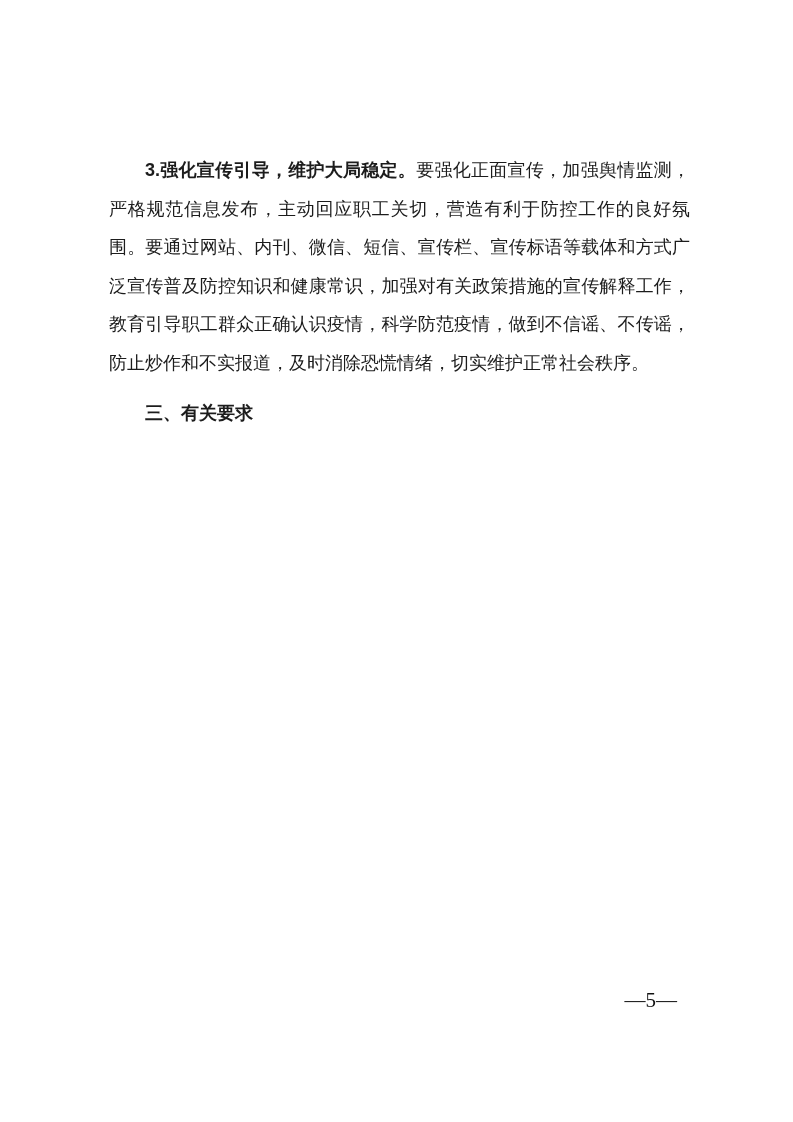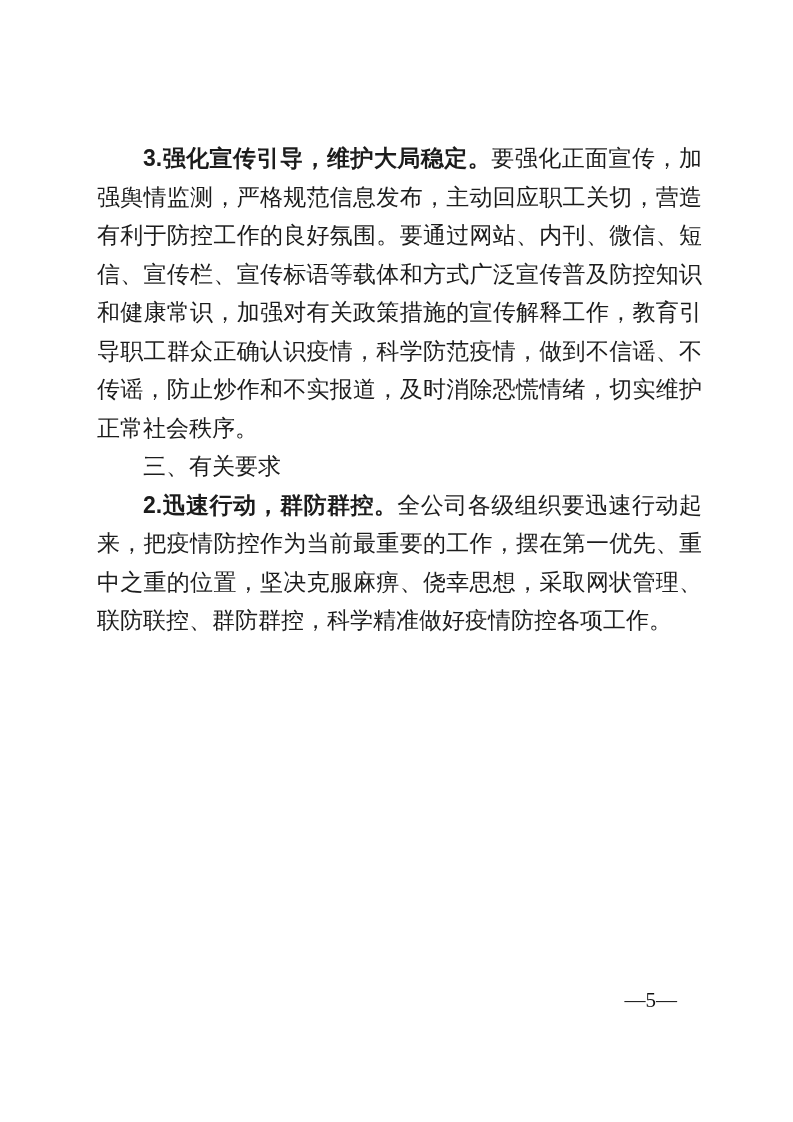--- a/index.html
+++ b/index.html
@@ -16,33 +16,33 @@
     font-family: "Liberation Sans", sans-serif;
     color: #1c1c1c;
   }
   .content {
     position: absolute;
     left: 97px;
     top: 139px;
     width: 605px;
   }
   .para {
-    margin: 0;
-    font-size: 23px;
+    margin: 12px;
+    font-size: 18px;
     line-height: 38.5px;
     text-align: justify;
     text-indent: 2em;
     letter-spacing: 0;
     word-break: break-all;
   }
   .para .lead {
     font-weight: bold;
   }
   .section-heading {
-    font-weight: normal;
+    font-weight: bold;
   }
   .page-footer {
     position: absolute;
     top: 986px;
     right: 116px;
     font-family: "Liberation Serif", serif;
     font-size: 21px;
     line-height: 28px;
     color: #111111;
   }
@@ -51,19 +51,18 @@
 <body>
 
 <div class="page">
   <div class="content">
 
     <p class="para"><span class="lead">3.强化宣传引导，维护大局稳定。</span><span>要强化正面宣传，加强舆情监测，严格规范信息发布，主动回应职工关切，营造有利于防控工作的良好氛围。要通过网站、内刊、微信、短信、宣传栏、宣传标语等载体和方式广泛宣传普及防控知识和健康常识，加强对有关政策措施的宣传解释工作，教育引导职工群众正确认识疫情，科学防范疫情，做到不信谣、不传谣，防止炒作和不实报道，及时消除恐慌情绪，切实维护正常社会秩序。</span></p>
 
     <p class="para section-heading">三、有关要求</p>
 
 
-    <p class="para"><span class="lead">2.迅速行动，群防群控。</span><span>全公司各级组织要迅速行动起来，把疫情防控作为当前最重要的工作，摆在第一优先、重中之重的位置，坚决克服麻痹、侥幸思想，采取网状管理、联防联控、群防群控，科学精准做好疫情防控各项工作。</span></p>
 
 
   </div>
 
   <div class="page-footer">—5—</div>
 </div>
 
 </body></html>

